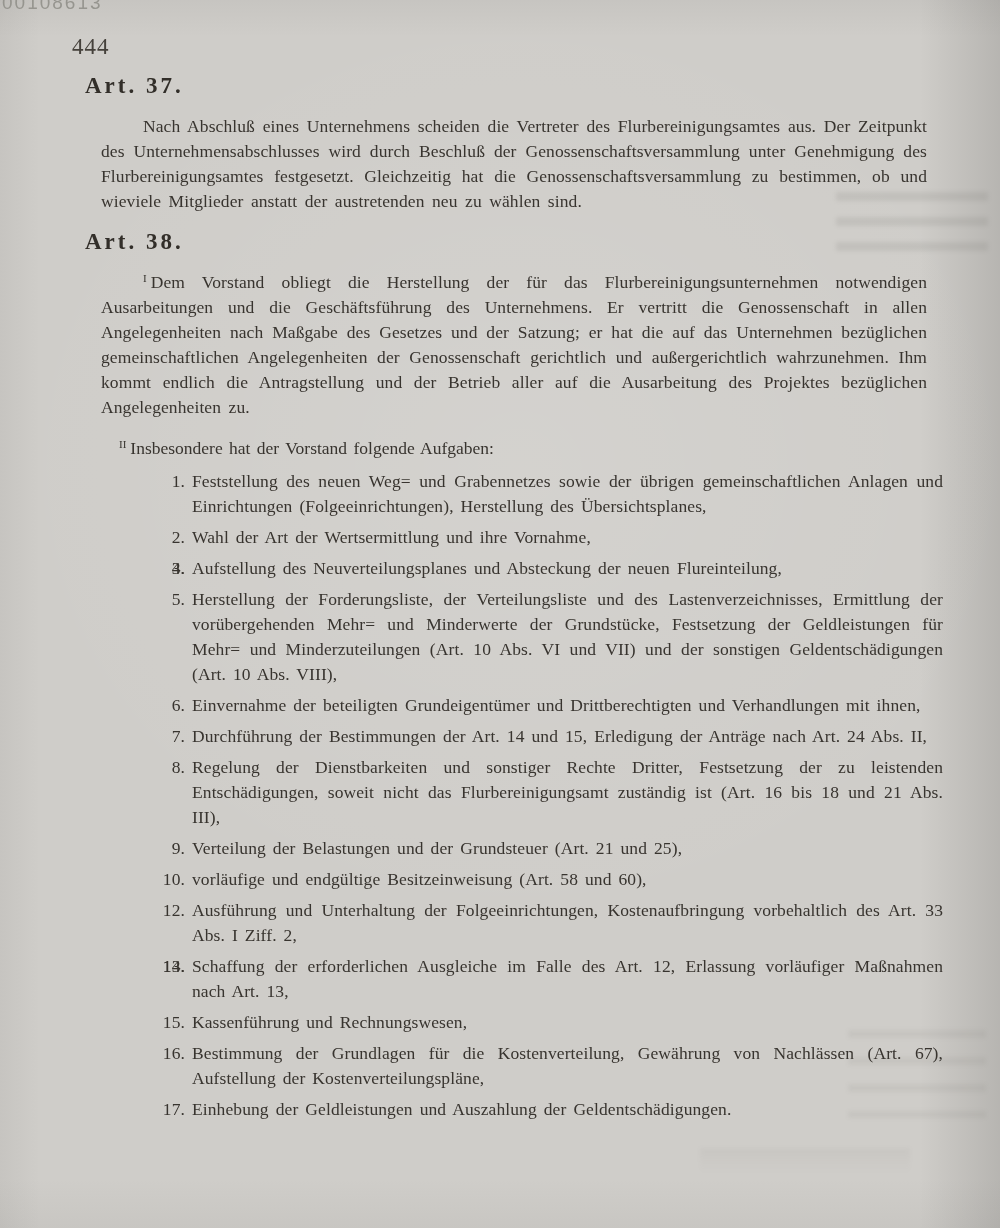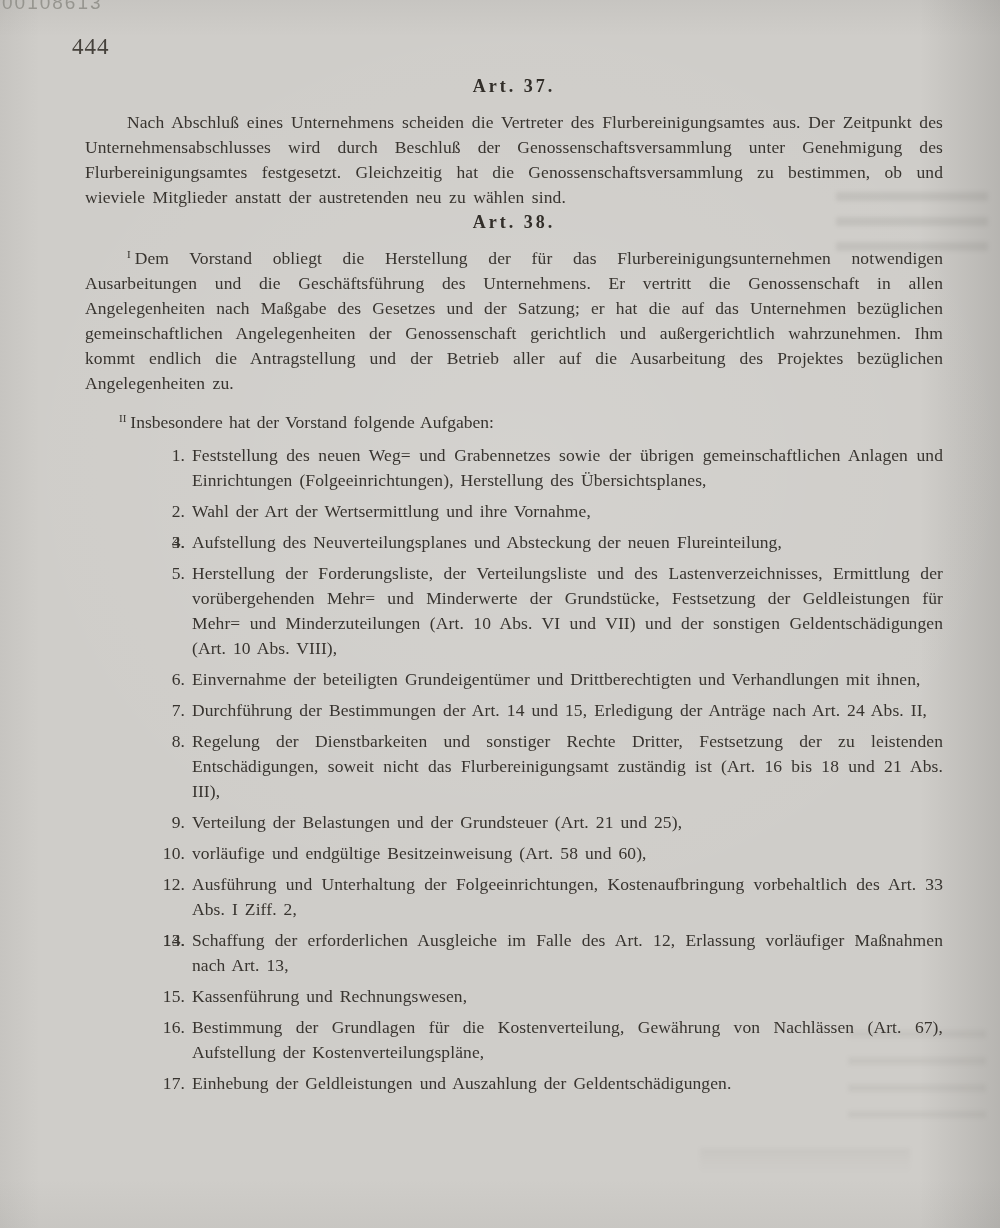--- a/index.html
+++ b/index.html
@@ -19,27 +19,27 @@
     position:absolute;top:-8px;left:2px;
     font-family:"Liberation Sans","DejaVu Sans",sans-serif;
     font-size:19px;color:#96958f;letter-spacing:2px;
   }
   .page-number{
     position:absolute;top:34px;left:72px;
     font-size:23px;letter-spacing:1px;color:#45413b;
   }
   .text-col{position:absolute;left:85px;top:74px;width:858px;}
   .art-heading{
-    text-align:center;font-size:18px;font-weight:bold;
+    text-align:left;font-size:23px;font-weight:bold;
     letter-spacing:3px;color:#322e29;
     margin:0 0 12px 0;line-height:24px;
   }
   .art-heading.second{}
   .para{
-    margin:0;font-size:17.5px;line-height:25px;
+    margin:16px;font-size:17.5px;line-height:25px;
     text-align:justify;text-indent:42px;word-spacing:3px;
     letter-spacing:0.1px;
   }
   sup.marker{
     font-size:11px;line-height:0;vertical-align:6px;
     margin-right:4px;letter-spacing:0;
   }
   .intro{
     margin:14px 0 0 0;font-size:17.5px;line-height:25px;
     text-indent:34px;word-spacing:2px;

